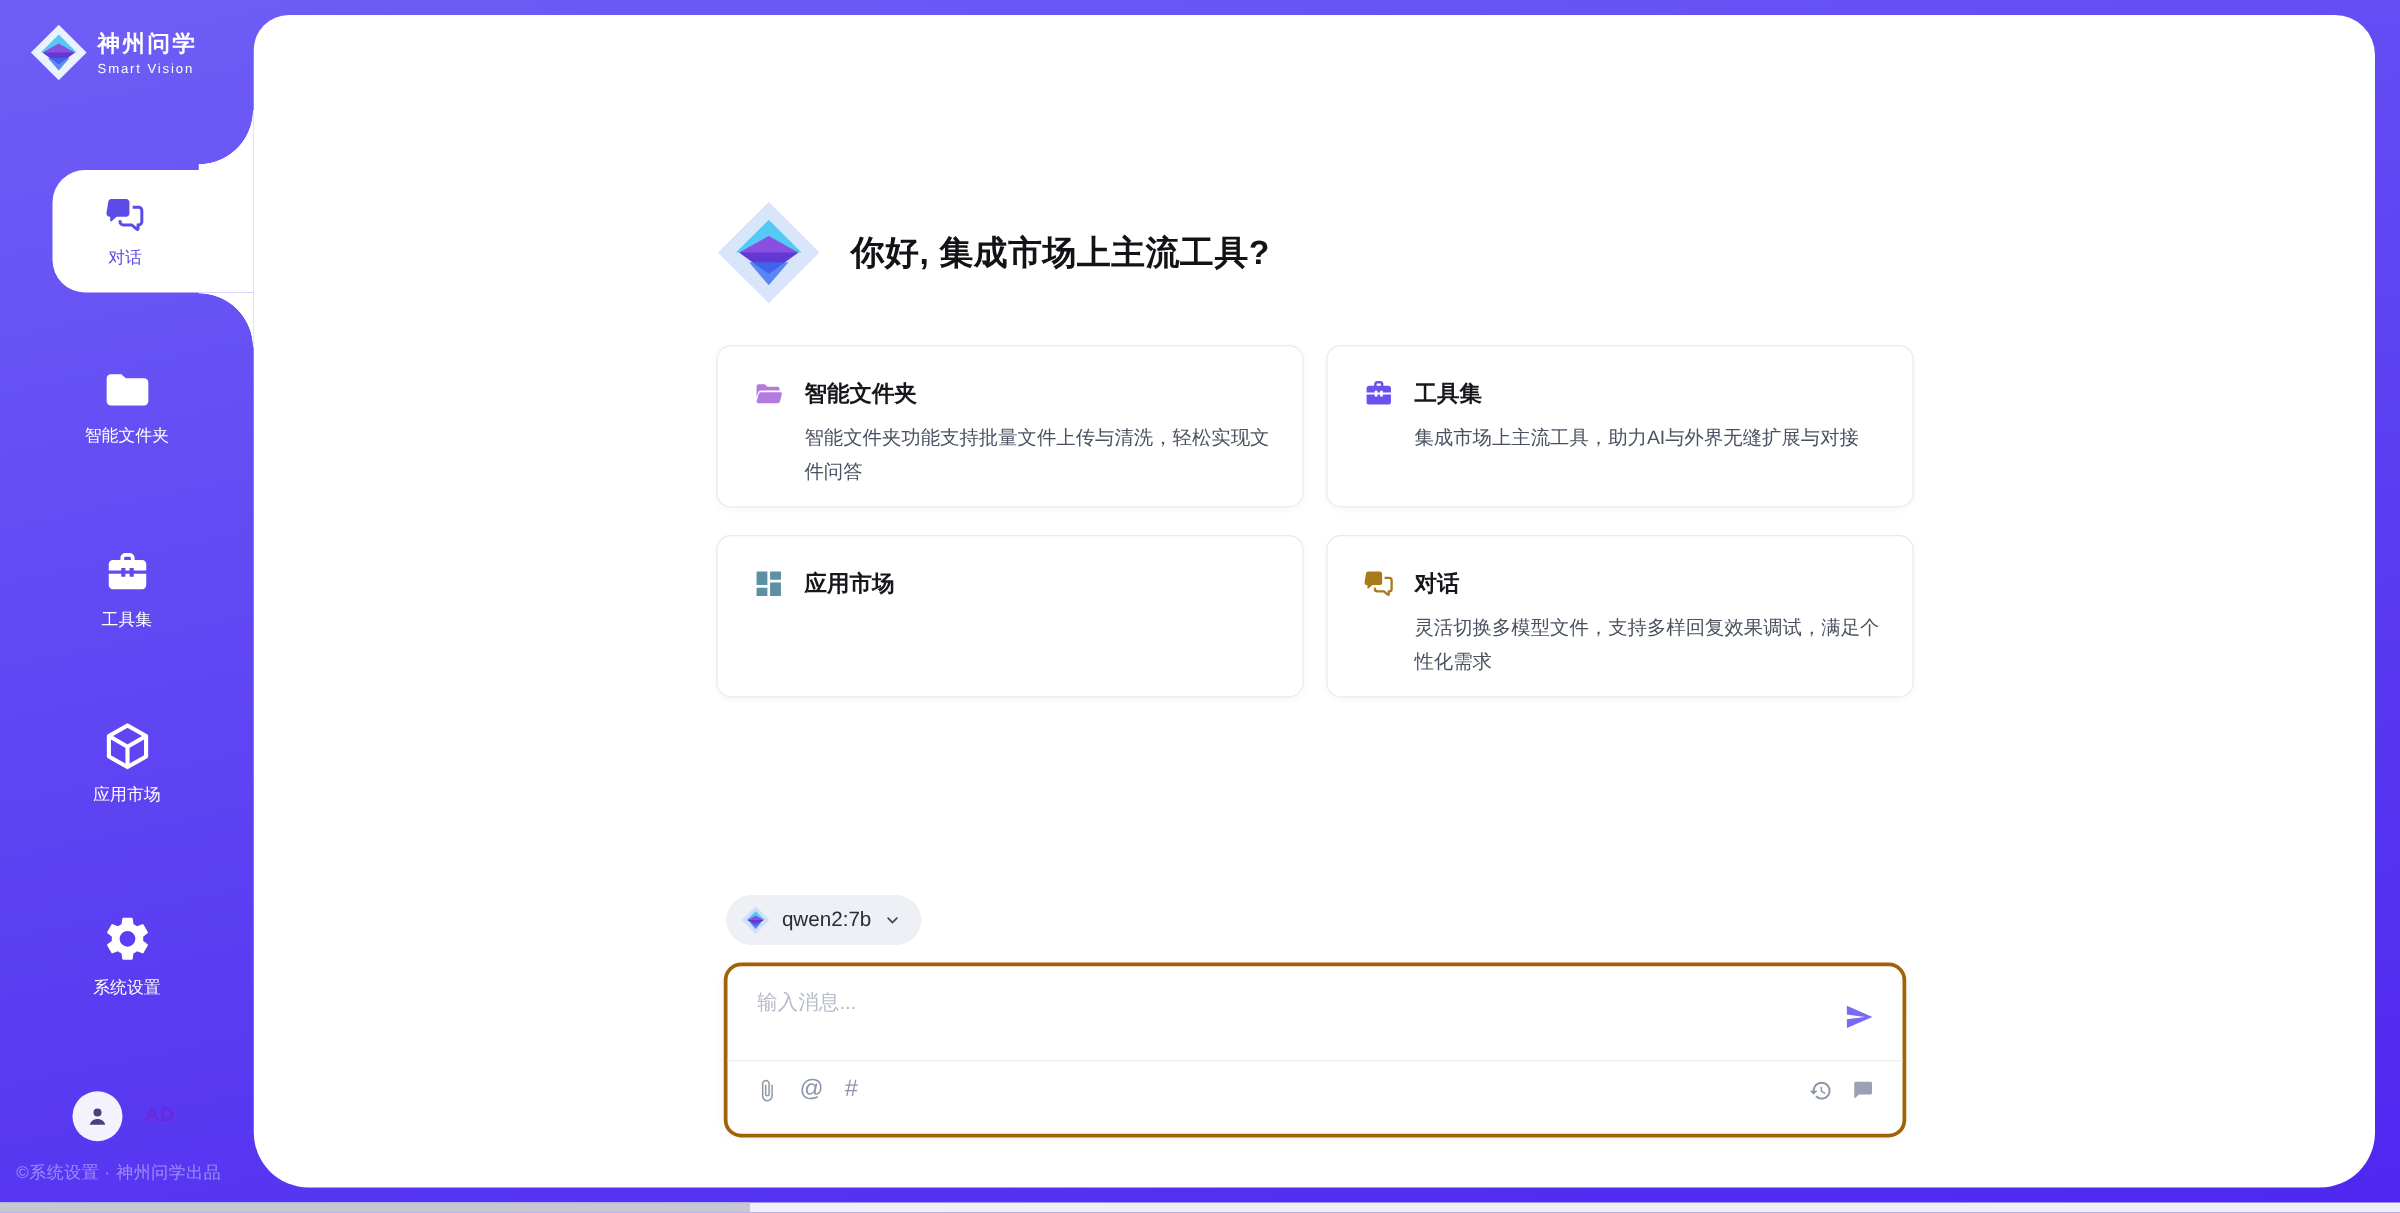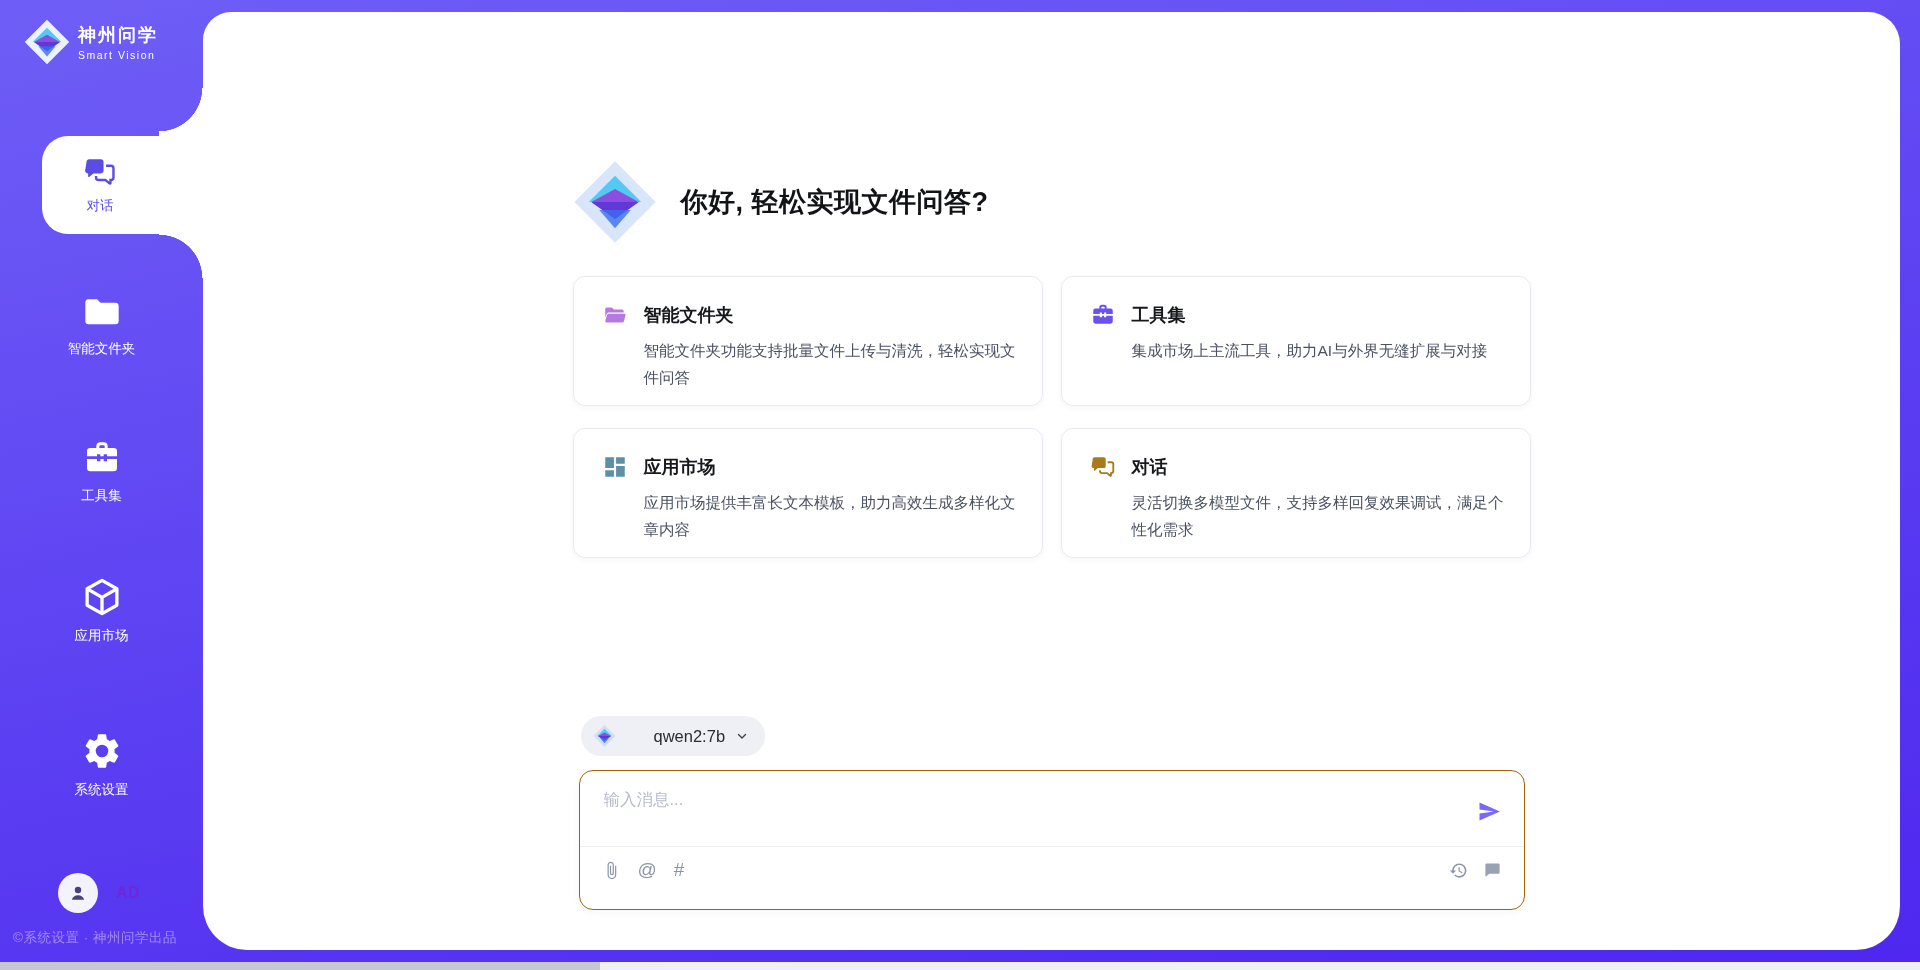--- a/index.html
+++ b/index.html
@@ -65,22 +65,22 @@
   .card { height:130px; background:#fff; border:1px solid #e9eaf1; border-radius:12px;
     padding:25px 26px 0 28px; box-shadow:0 2px 6px rgba(40,40,90,.04); cursor:pointer; }
   .card-head { display:flex; align-items:center; gap:16px; }
   .card-title { font-size:18px; font-weight:700; color:#17181c; }
   .card-desc { margin:9px 0 0 42px; font-size:15.5px; line-height:27px; color:#4a5160; }
 
   
   .bottom-group { position:absolute; bottom:40px; left:50%; transform:translateX(-50%); width:946px; }
   .model-pill { display:inline-flex; align-items:center; gap:10px; height:40px; padding:0 16px 0 12px;
     border-radius:20px; background:#eef0f6; margin:0 0 14px 2px; cursor:pointer; }
-  .model-label { font-size:16.5px; color:#2a2c33;margin-left:28px; }
-  .input-card { position:relative; height:140px; background:#fff; border:1px solid #a16207;
+  .model-label { font-size:16.5px; color:#2a2c33; }
+  .input-card { position:relative; height:140px; background:#fff; border:3px solid #a16207;
     border-radius:14px; box-shadow:0 2px 8px rgba(40,40,90,.04); }
   .msg-input { position:absolute; top:18px; left:24px; width:840px; height:50px; border:none; outline:none;
     resize:none; font-size:16.5px; color:#333; font-family:inherit; background:transparent; }
   .msg-input::placeholder { color:#b7bcc9; }
   .send-btn { position:absolute; right:22px; top:28px; cursor:pointer; line-height:0; }
   .input-divider { position:absolute; top:75px; left:0; right:0; border-top:1px solid #eceef2; }
   .tool-row { position:absolute; top:88px; left:22px; right:22px; display:flex; align-items:center; gap:17px; }
   .tool-icon { color:#8c95a8; font-size:19px; line-height:0; cursor:pointer; display:flex; align-items:center; }
   .tool-icon.txt { line-height:22px; font-weight:400; }
   .right-icons { margin-left:auto; display:flex; align-items:center; gap:15px; }
@@ -97,21 +97,21 @@
   <div class="greet-row">
     <span style="line-height:0;">
       <svg width="84" height="88" viewBox="0 0 64 64">
         <path d="M32 1 63 32 32 63 1 32z" fill="#d9e6fa"></path>
         <path d="M32 12 52 32 12 32z" fill="#54c9f4"></path>
         <path d="M32 22 50 32 32 45 14 32z" fill="#8a4fe0"></path>
         <path d="M14 32 50 32 32 45z" fill="#5b34d1" opacity=".85"></path>
         <path d="M20 38 44 38 32 52z" fill="#3a6df0" opacity=".8"></path>
       </svg>
     </span>
-    <span class="greet-title">你好, 轻松实现文件问答?</span>
+    <span class="greet-title">你好, 集成市场上主流工具?</span>
   </div>
 
   <div class="cards">
     <div class="card">
       <div class="card-head">
         <span style="line-height:0;">
           <svg width="26" height="26" viewBox="0 0 24 24" fill="#b57ae0">
             <path d="M3 6.5A1.5 1.5 0 0 1 4.5 5h4.6l1.9 1.9h7.5A1.5 1.5 0 0 1 20 8.4v1.2H6.2a2.2 2.2 0 0 0-2.1 1.6L3 14.5z"></path>
             <path d="M6.1 10.9h14.6a1 1 0 0 1 .97 1.24l-1.4 5.6a1.6 1.6 0 0 1-1.55 1.21H4.5A1.5 1.5 0 0 1 3 17.45l1.63-5.4a1.55 1.55 0 0 1 1.47-1.15z"></path>
           </svg>
@@ -135,21 +135,20 @@
 
     <div class="card">
       <div class="card-head">
         <span style="line-height:0;">
           <svg width="26" height="26" viewBox="0 0 24 24" fill="#5d8fa5">
             <path d="M3 13h8V3H3zm0 8h8v-6H3zm10 0h8V11h-8zm0-18v6h8V3z"></path>
           </svg>
         </span>
         <span class="card-title">应用市场</span>
       </div>
-      <div class="card-desc">应用市场提供丰富长文本模板，助力高效生成多样化文章内容</div>
     </div>
 
     <div class="card">
       <div class="card-head">
         <span style="line-height:0;">
           <svg width="26" height="26" viewBox="0 0 24 24" style="color:#a87a1c">
             <path d="M2.5 4.8c0-1 .8-1.8 1.8-1.8h8.4c1 0 1.8.8 1.8 1.8v6.4c0 1-.8 1.8-1.8 1.8H7.3l-2.9 2.5c-.3.26-.76.05-.76-.34V13h-.34c-1 0-1.8-.8-1.8-1.8z" fill="currentColor"></path>
             <path d="M16.3 7.6h3.4c1 0 1.8.8 1.8 1.8v6.4c0 1-.8 1.8-1.8 1.8h-.3v2.1c0 .4-.46.6-.76.34l-2.84-2.44H11c-1 0-1.8-.8-1.8-1.8v-.9" fill="none" stroke="currentColor" stroke-width="1.7"></path>
           </svg>
         </span>

